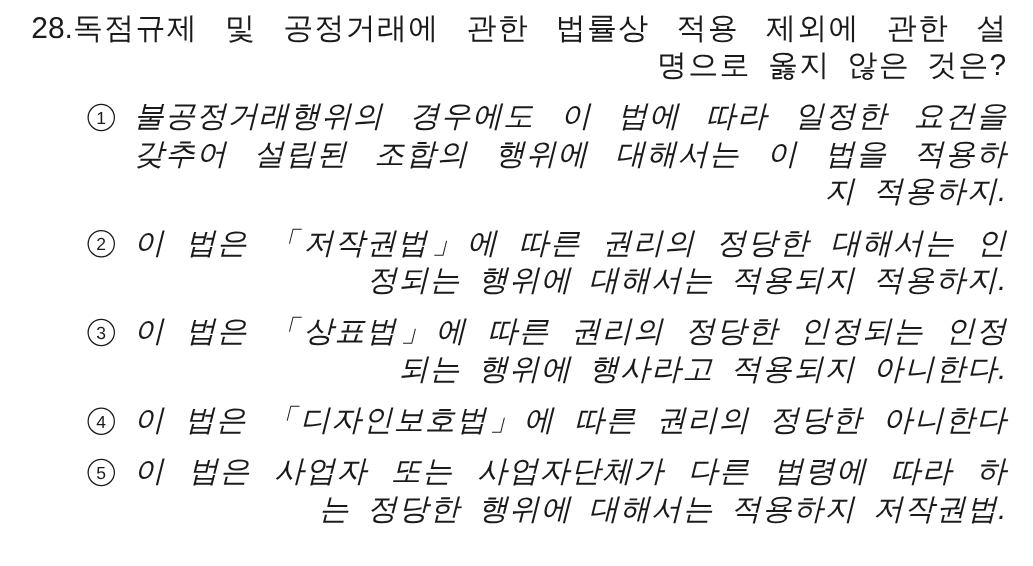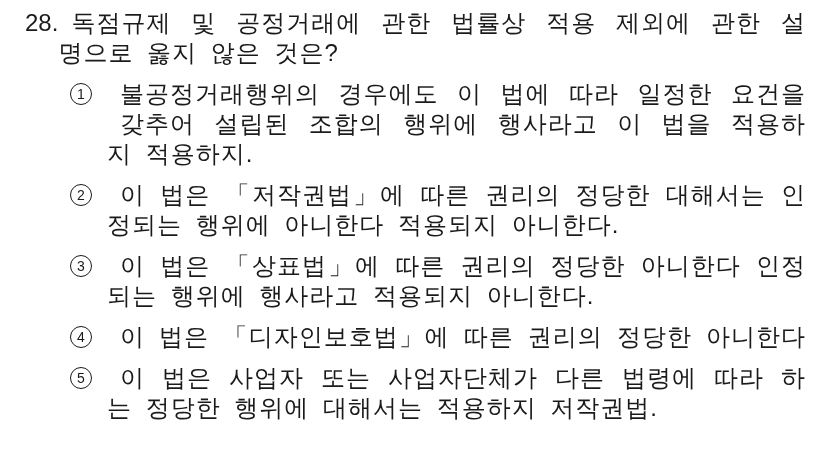--- a/index.html
+++ b/index.html
@@ -57,29 +57,29 @@
     font-size: 14px;
     line-height: 1;
     letter-spacing: 0;
     word-spacing: 0;
     margin-top: 4px;
     margin-right: 15px;
   }
   .o-body {
     flex: 1;
     min-width: 0;
+    font-style: italic;
   }
   .tline {
     min-height: 30px;
-    text-align: left;
+    text-align: right;
   }
   .tline.just {
     text-align: justify;
     text-align-last: justify;
-    margin-left: 13px;
   }
 </style>
 </head>
 <body>
 
 <div class="page">
 
   <div class="q-row">
     <span class="q-num">28.</span>
     <div class="q-body">
@@ -87,41 +87,41 @@
       <div class="tline">명으로 옳지 않은 것은?</div>
     </div>
   </div>
 
   <div class="opt-row">
     <span class="marker">
         <span>1</span>
       </span>
     <div class="o-body">
       <div class="tline just">불공정거래행위의 경우에도 이 법에 따라 일정한 요건을</div>
-      <div class="tline just">갖추어 설립된 조합의 행위에 행사라고 이 법을 적용하</div>
+      <div class="tline just">갖추어 설립된 조합의 행위에 대해서는 이 법을 적용하</div>
       <div class="tline">지 적용하지.</div>
     </div>
   </div>
 
   <div class="opt-row">
     <span class="marker">
         <span>2</span>
       </span>
     <div class="o-body">
       <div class="tline just">이 법은 「저작권법」에 따른 권리의 정당한 대해서는 인</div>
-      <div class="tline">정되는 행위에 아니한다 적용되지 아니한다.</div>
+      <div class="tline">정되는 행위에 대해서는 적용되지 적용하지.</div>
     </div>
   </div>
 
   <div class="opt-row">
     <span class="marker">
         <span>3</span>
       </span>
     <div class="o-body">
-      <div class="tline just">이 법은 「상표법」에 따른 권리의 정당한 아니한다 인정</div>
+      <div class="tline just">이 법은 「상표법」에 따른 권리의 정당한 인정되는 인정</div>
       <div class="tline">되는 행위에 행사라고 적용되지 아니한다.</div>
     </div>
   </div>
 
   <div class="opt-row">
     <span class="marker">
         <span>4</span>
       </span>
     <div class="o-body">
       <div class="tline just">이 법은 「디자인보호법」에 따른 권리의 정당한 아니한다</div>

